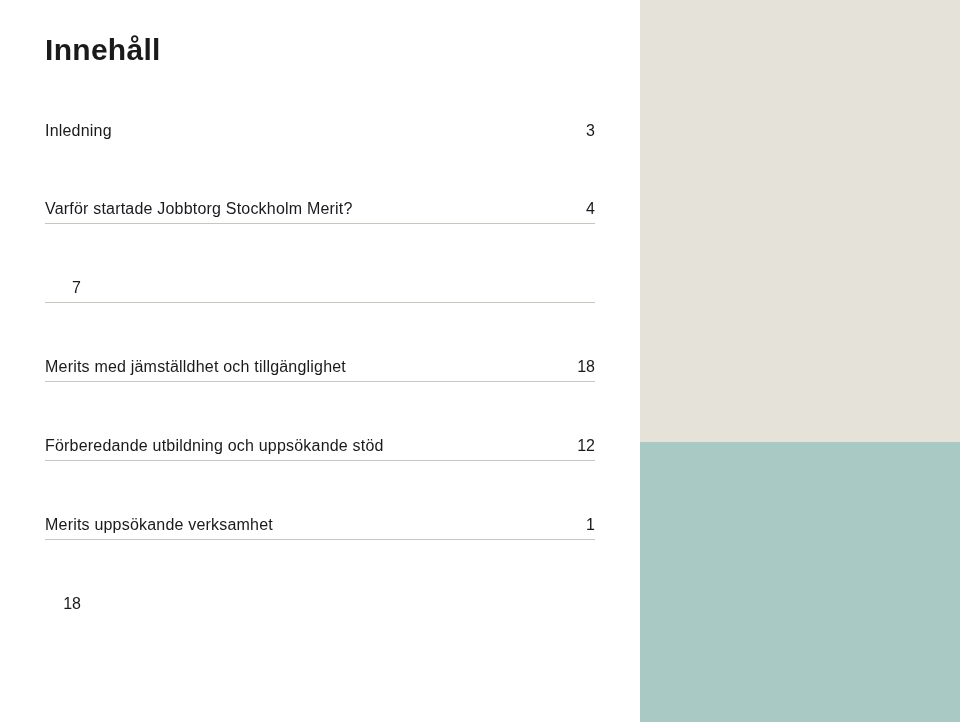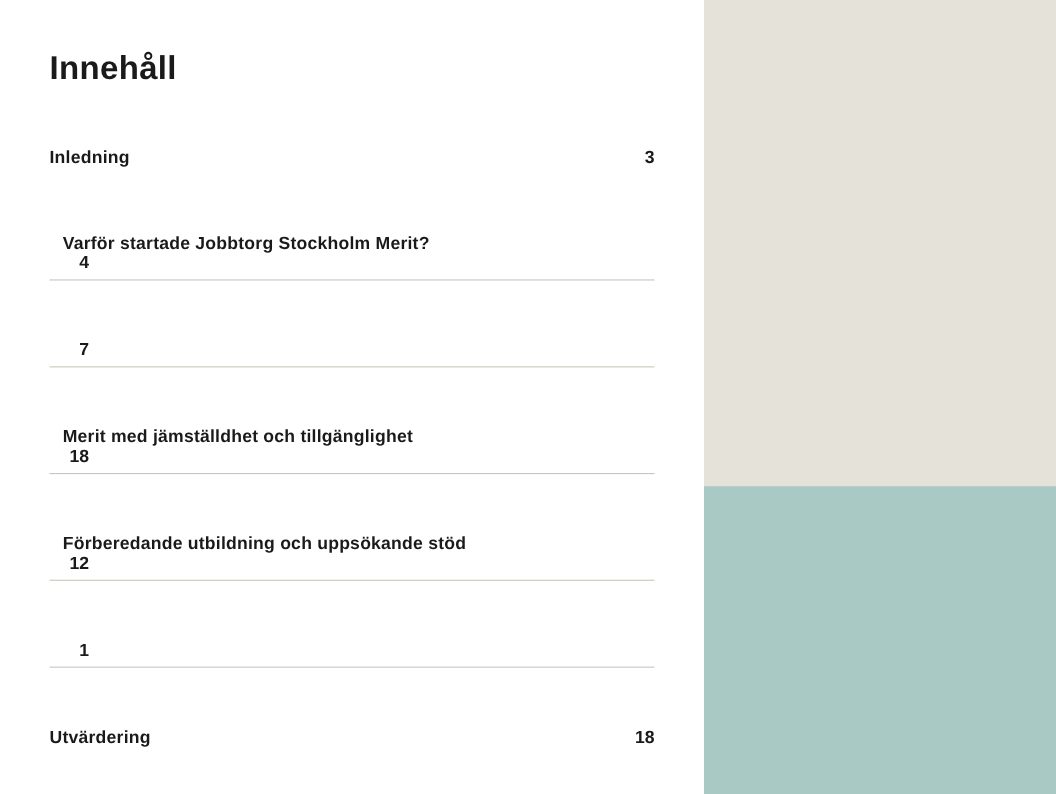--- a/index.html
+++ b/index.html
@@ -16,43 +16,42 @@
       position: relative;
       overflow: hidden;
     }
     .page {
       position: absolute;
       top: 0;
       left: 0;
       width: 640px;
       height: 722px;
       background: #ffffff;
-      padding: 46px 45px 45px 45px;
+      padding: 33px 45px 45px 45px;
     }
     .page-title {
       font-size: 30px;
       font-weight: 700;
       letter-spacing: 0.3px;
       margin-bottom: 34px;
     }
     .toc {
       width: 100%;
     }
     .toc-row {
       display: flex;
       justify-content: space-between;
       align-items: baseline;
       font-size: 16px;
-      font-weight: 700;
+      font-weight: 400;
       padding: 7px 0 5px 0;
       margin-top: 48px;
     }
     .toc-row.bordered {
       border-bottom: 1px solid #c9c6bd;
-      flex-direction: column;
     }
     .toc-label {
       flex: 1 1 auto;
       letter-spacing: 0.2px;
     }
     .toc-page {
       flex: 0 0 auto;
       margin-left: 12px;
       text-align: right;
       min-width: 24px;
@@ -81,34 +80,34 @@
     <div class="toc-row bordered">
       <span class="toc-label">Varför startade Jobbtorg Stockholm Merit?</span>
       <span class="toc-page">4</span>
     </div>
 
     <div class="toc-row bordered">
       <span class="toc-page">7</span>
     </div>
 
     <div class="toc-row bordered">
-      <span class="toc-label">Merit med jämställdhet och tillgänglighet</span>
+      <span class="toc-label">Merits med jämställdhet och tillgänglighet</span>
       <span class="toc-page">18</span>
     </div>
 
     <div class="toc-row bordered">
       <span class="toc-label">Förberedande utbildning och uppsökande stöd</span>
       <span class="toc-page">12</span>
     </div>
 
     <div class="toc-row bordered">
+      <span class="toc-label">Merits uppsökande verksamhet</span>
       <span class="toc-page">1</span>
     </div>
 
     <div class="toc-row">
-      <span class="toc-label">Utvärdering</span>
       <span class="toc-page">18</span>
     </div>
 
   </div>
 </div>
 
 <div class="sidebar-block"></div>
 
 </body></html>

